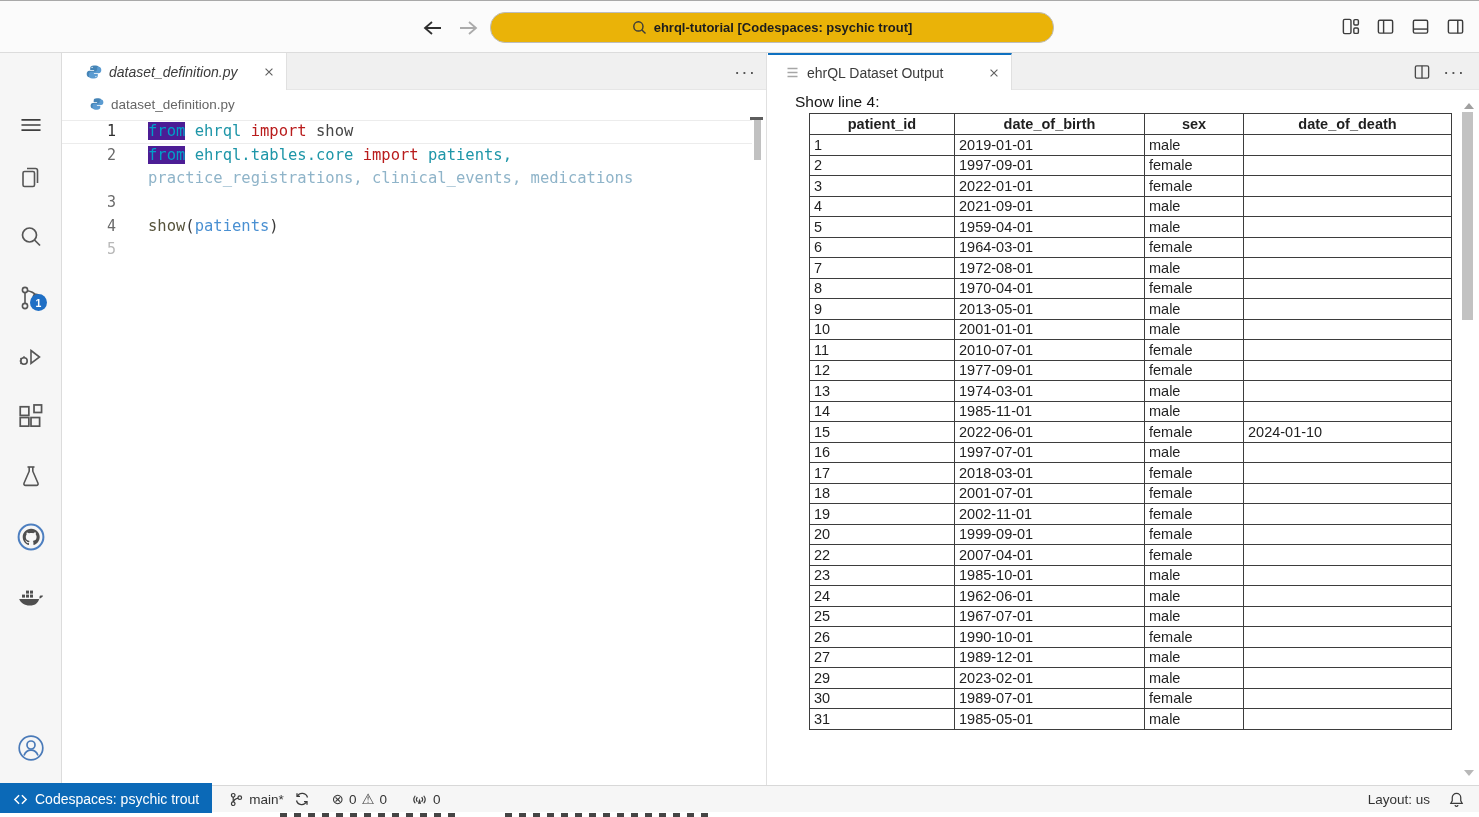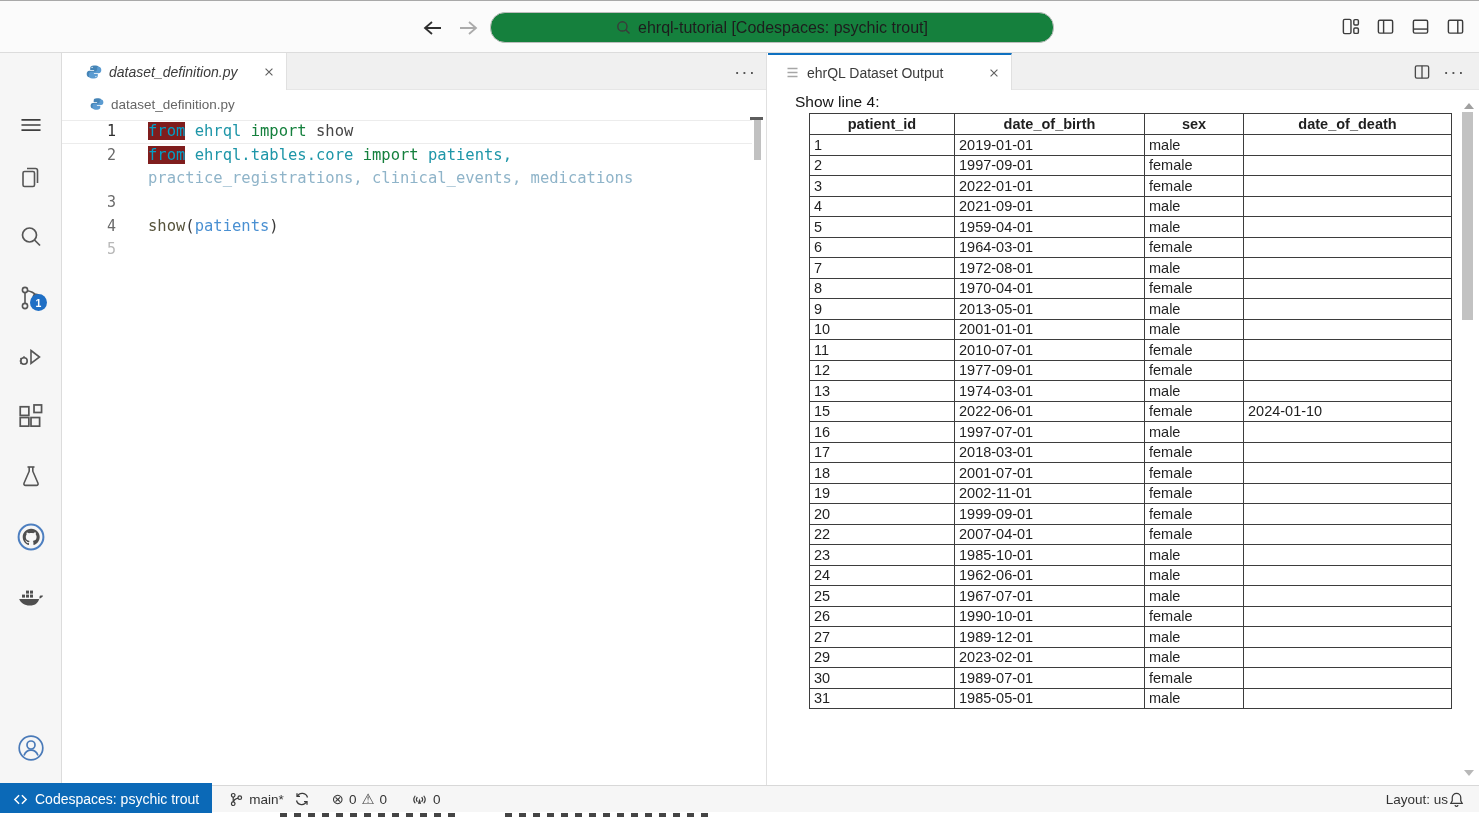--- a/index.html
+++ b/index.html
@@ -4,23 +4,23 @@
 <style>
   * { margin:0; padding:0; box-sizing:border-box; }
   html,body { width:1479px; height:817px; overflow:hidden; background:#fff;
     font-family:"Liberation Sans", sans-serif; }
 
   
   .titlebar { position:absolute; left:0; top:0; width:1479px; height:53px;
     background:#fbfbfb; border-top:1px solid #a9a9a9; border-bottom:1px solid #dcdcdc; }
   .navbtn { position:absolute; top:15px; width:24px; height:24px; display:flex; align-items:center; justify-content:center; }
   .cmdcenter { position:absolute; left:490px; top:11px; width:564px; height:31px;
-    background:#15803d; border:1px solid #bdbdbd; border-radius:15px;
+    background:#eab308; border:1px solid #bdbdbd; border-radius:15px;
     display:flex; align-items:center; justify-content:center; gap:7px;
-    font-size:16px; color:#1d1d1d; }
+    font-size:13px; color:#1d1d1d;font-weight:bold; }
   .winactions { position:absolute; right:14px; top:16px; display:flex; gap:16px; }
   .winactions .wa { width:19px; height:19px; }
 
   
   .activitybar { position:absolute; left:0; top:53px; width:62px; height:732px;
     background:#f6f6f6; border-right:1px solid #dcdcdc; }
   .abicon { position:absolute; left:16px; width:30px; height:30px;
     display:flex; align-items:center; justify-content:center; }
   .scm-badge { position:absolute; left:30px; top:241px; width:17px; height:17px;
     border-radius:50%; background:#1f6fc5; color:#fff; font-size:10.5px; font-weight:bold;
@@ -46,24 +46,24 @@
 
   
   .code { position:absolute; left:0; top:65px; right:14px; bottom:0; padding-top:2px;
     font-family:"DejaVu Sans Mono", monospace; font-size:15.5px; }
   .cline { display:flex; height:23.7px; line-height:23.7px; }
   .cline.current { box-shadow: inset 0 1px 0 #ececec, inset 0 -1px 0 #ececec; }
   .ln { width:54px; text-align:right; color:#6a6a6a; font-size:15px; flex:none; }
   .cline.current .ln { color:#2f2f2f; }
   .ln.dim { color:#b8b8b8; }
   .lc { padding-left:32px; white-space:pre; }
-  .tk-k1 { color:#00a0c8; } .tk-k2 { color:#15803d; } .tk-m { color:#1e96a8; }
+  .tk-k1 { color:#00a0c8; } .tk-k2 { color:#b91c1c; } .tk-m { color:#1e96a8; }
   .tk-p  { color:#454545; } .tk-f  { color:#8fb4c9; } .tk-fn { color:#55523a; }
   .tk-v  { color:#4a90d2; } .tk-pa { color:#3a3a3a; }
-  .hl { background:#7f1d1d; }
+  .hl { background:#4c1d95; }
   .ov-mark { position:absolute; right:3px; top:64px; width:13px; height:3px; background:#5d5d5d; }
   .ed-thumb { position:absolute; right:5px; top:67px; width:7px; height:40px; background:#c1c1c1; }
 
   
   .outputgroup { position:absolute; left:768px; top:53px; width:711px; height:732px; background:#fff; }
   .webview { position:absolute; left:0; top:37px; width:711px; height:695px; background:#fff; overflow:hidden; }
   .heading { position:absolute; left:27px; top:3px; font-size:15.5px; color:#141414; }
   table.dataset { position:absolute; left:27px; top:23px; width:642px;
     border-collapse:collapse; table-layout:fixed; font-size:14.5px; color:#1f1f1f;margin-left:14px; }
   table.dataset th, table.dataset td { border:1px solid #3d3d3d; padding:0 4px; overflow:hidden; white-space:nowrap; }
@@ -76,21 +76,21 @@
   .wv-thumb { position:absolute; right:6px; top:22px; width:11px; height:208px; background:#c2c2c2; }
 
   
   .statusbar { position:absolute; left:0; top:785px; width:1479px; height:27px;
     background:#f6f6f6; border-top:1px solid #d8d8d8; font-size:13.5px; color:#333;
     display:flex; align-items:center; }
   .sb-remote { height:100%; background:#0b69b7; color:#fff; display:flex; align-items:center;
     gap:7px; padding:16px 13px; font-size:14px; }
   .sb-item { display:flex; align-items:center; gap:5px; }
   .sb-glyph { font-family:"DejaVu Sans", sans-serif; font-size:14.5px; color:#3a3a3a; line-height:1; }
-  .sb-right { margin-left:auto; display:flex; align-items:center; padding-right:14px;text-align:center; }
+  .sb-right { margin-left:auto; display:flex; align-items:center; gap:18px; padding-right:14px;text-align:center; }
 
   
   .clipstrip { position:absolute; left:0; top:813px; width:1479px; height:4px; background:#fff; }
   .clipbars { position:absolute; top:0; height:4px;
     background:repeating-linear-gradient(90deg,#454545 0 7px,transparent 7px 14px); }
   .cb1 { left:280px; width:175px; }
   .cb2 { left:505px; width:205px; }
 
   svg { display:block; }
 </style>
@@ -433,20 +433,26 @@
             <td>female</td>
             <td></td>
           </tr>
           <tr>
             <td>13</td>
             <td>1974-03-01</td>
             <td>male</td>
             <td></td>
           </tr>
           <tr>
+            <td>14</td>
+            <td>1985-11-01</td>
+            <td>male</td>
+            <td></td>
+          </tr>
+          <tr>
             <td>15</td>
             <td>2022-06-01</td>
             <td>female</td>
             <td>2024-01-10</td>
           </tr>
           <tr>
             <td>16</td>
             <td>1997-07-01</td>
             <td>male</td>
             <td></td>

